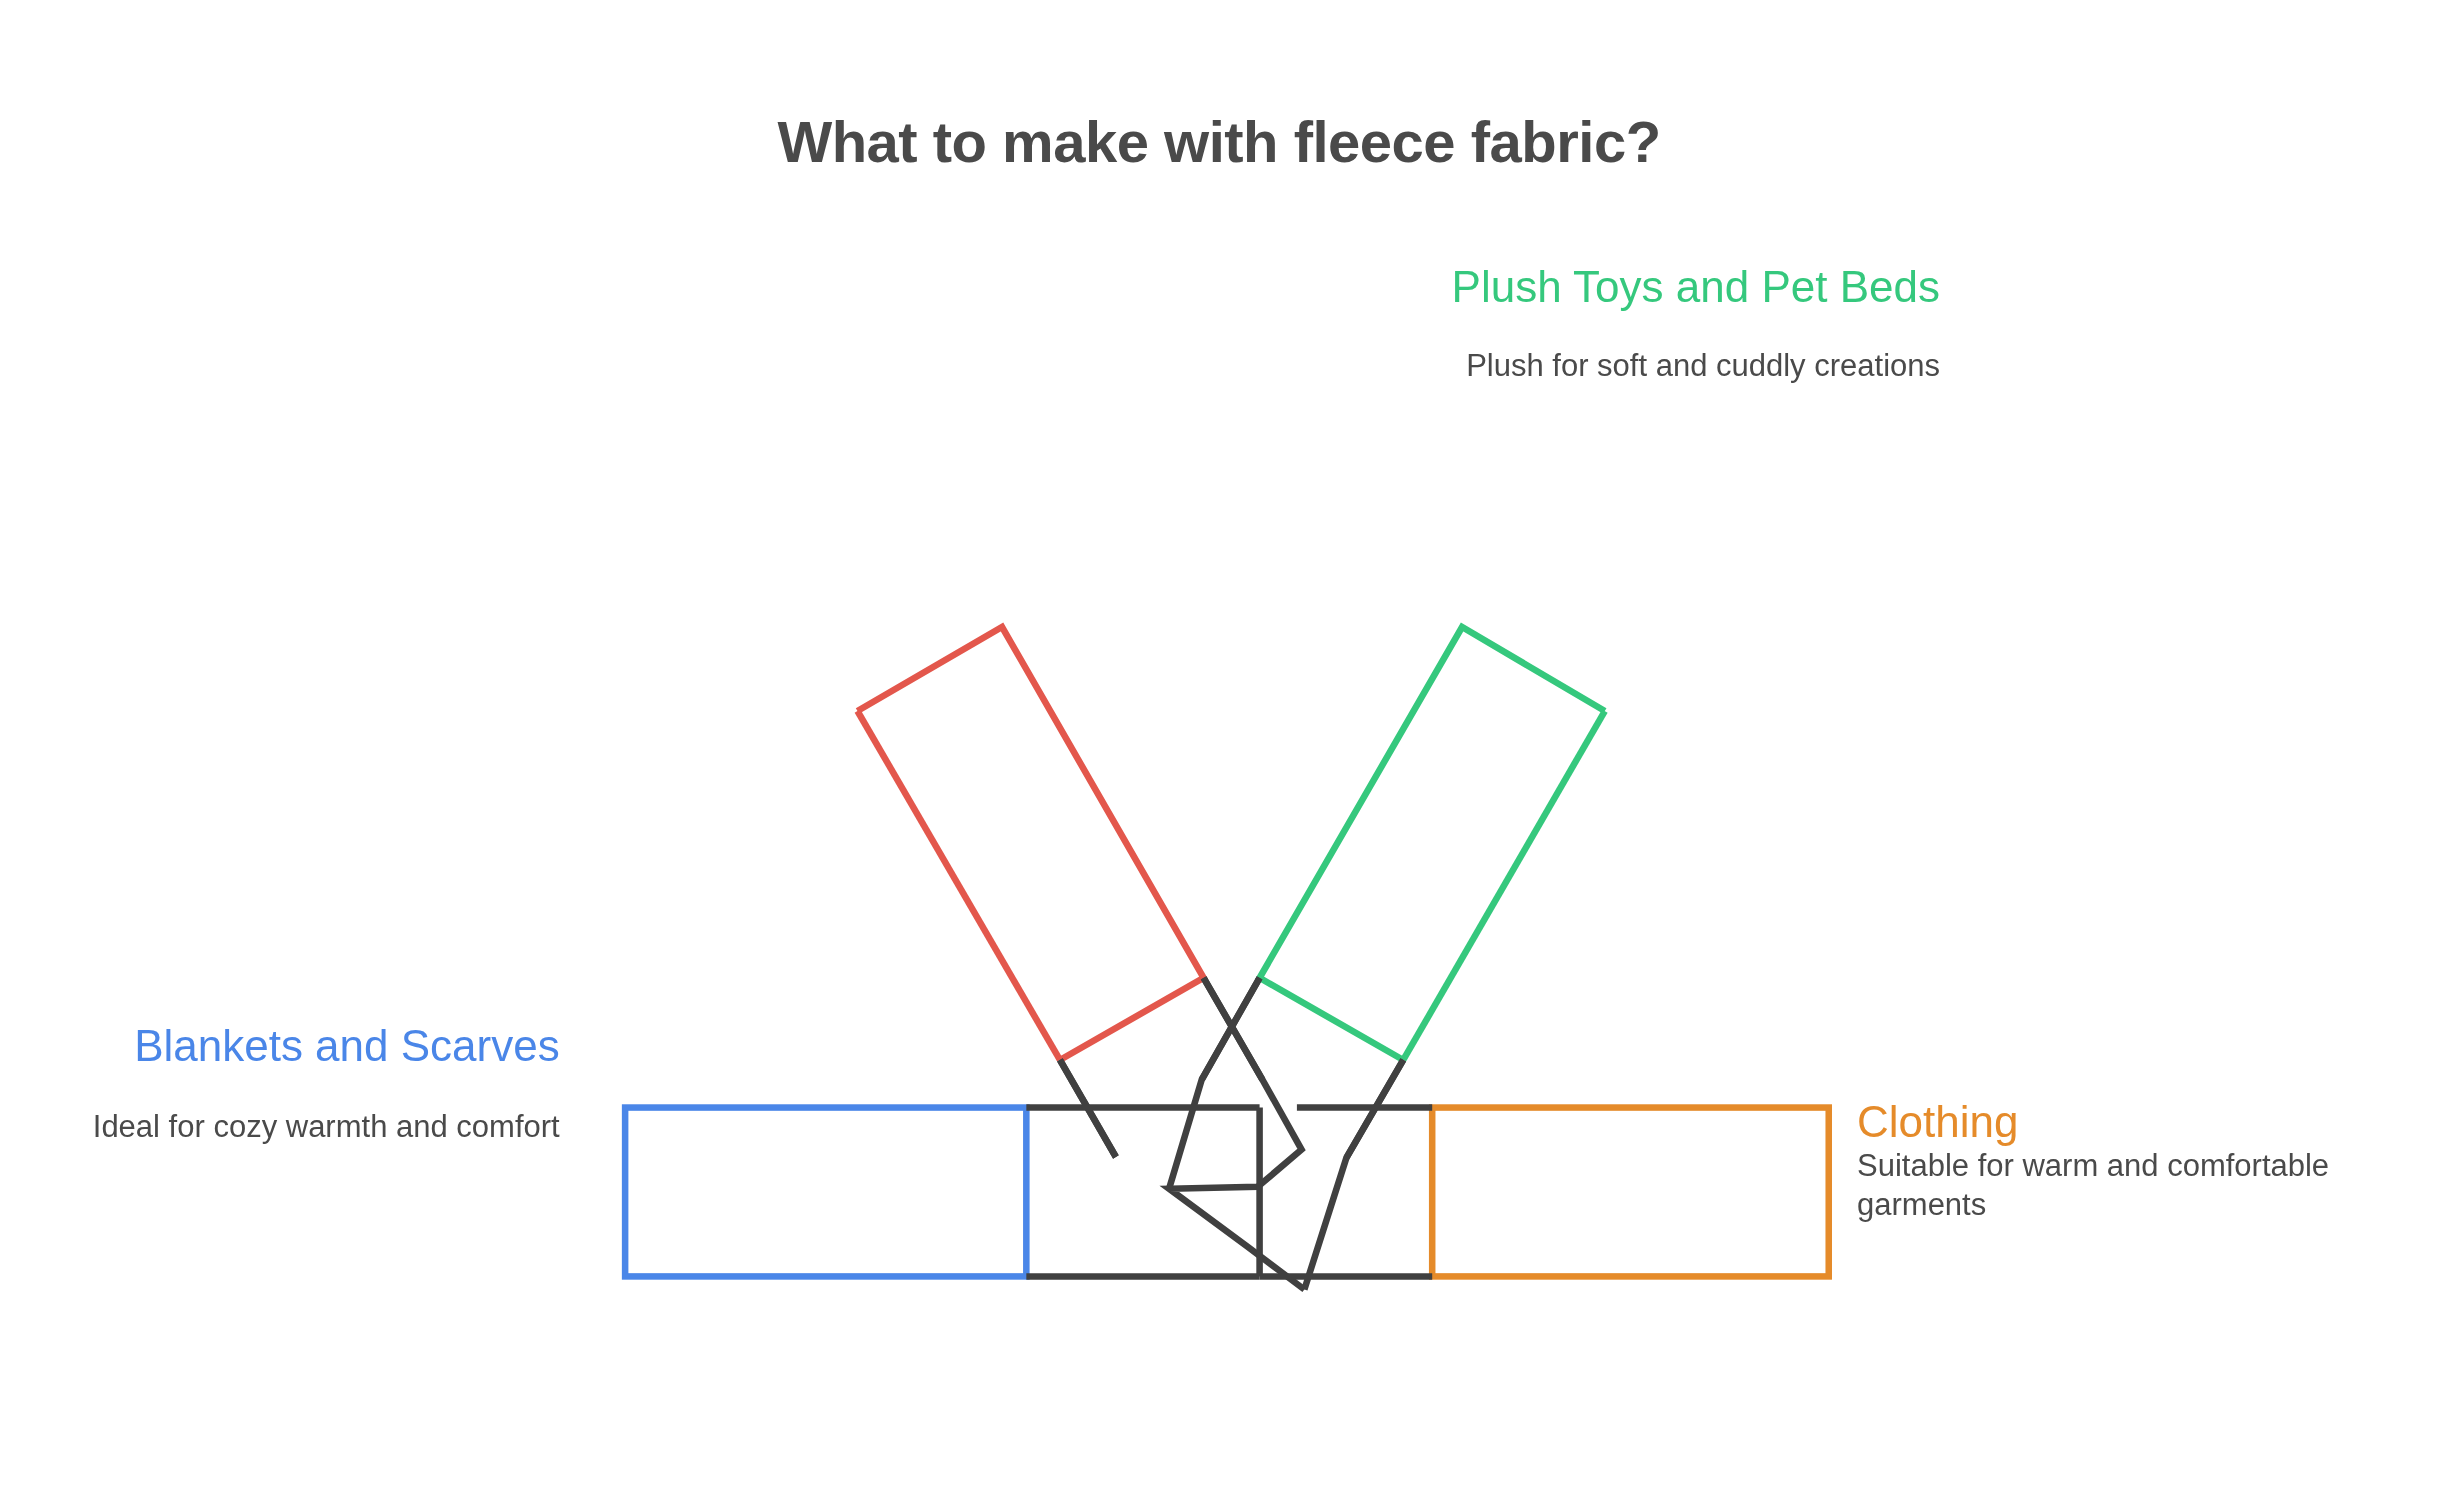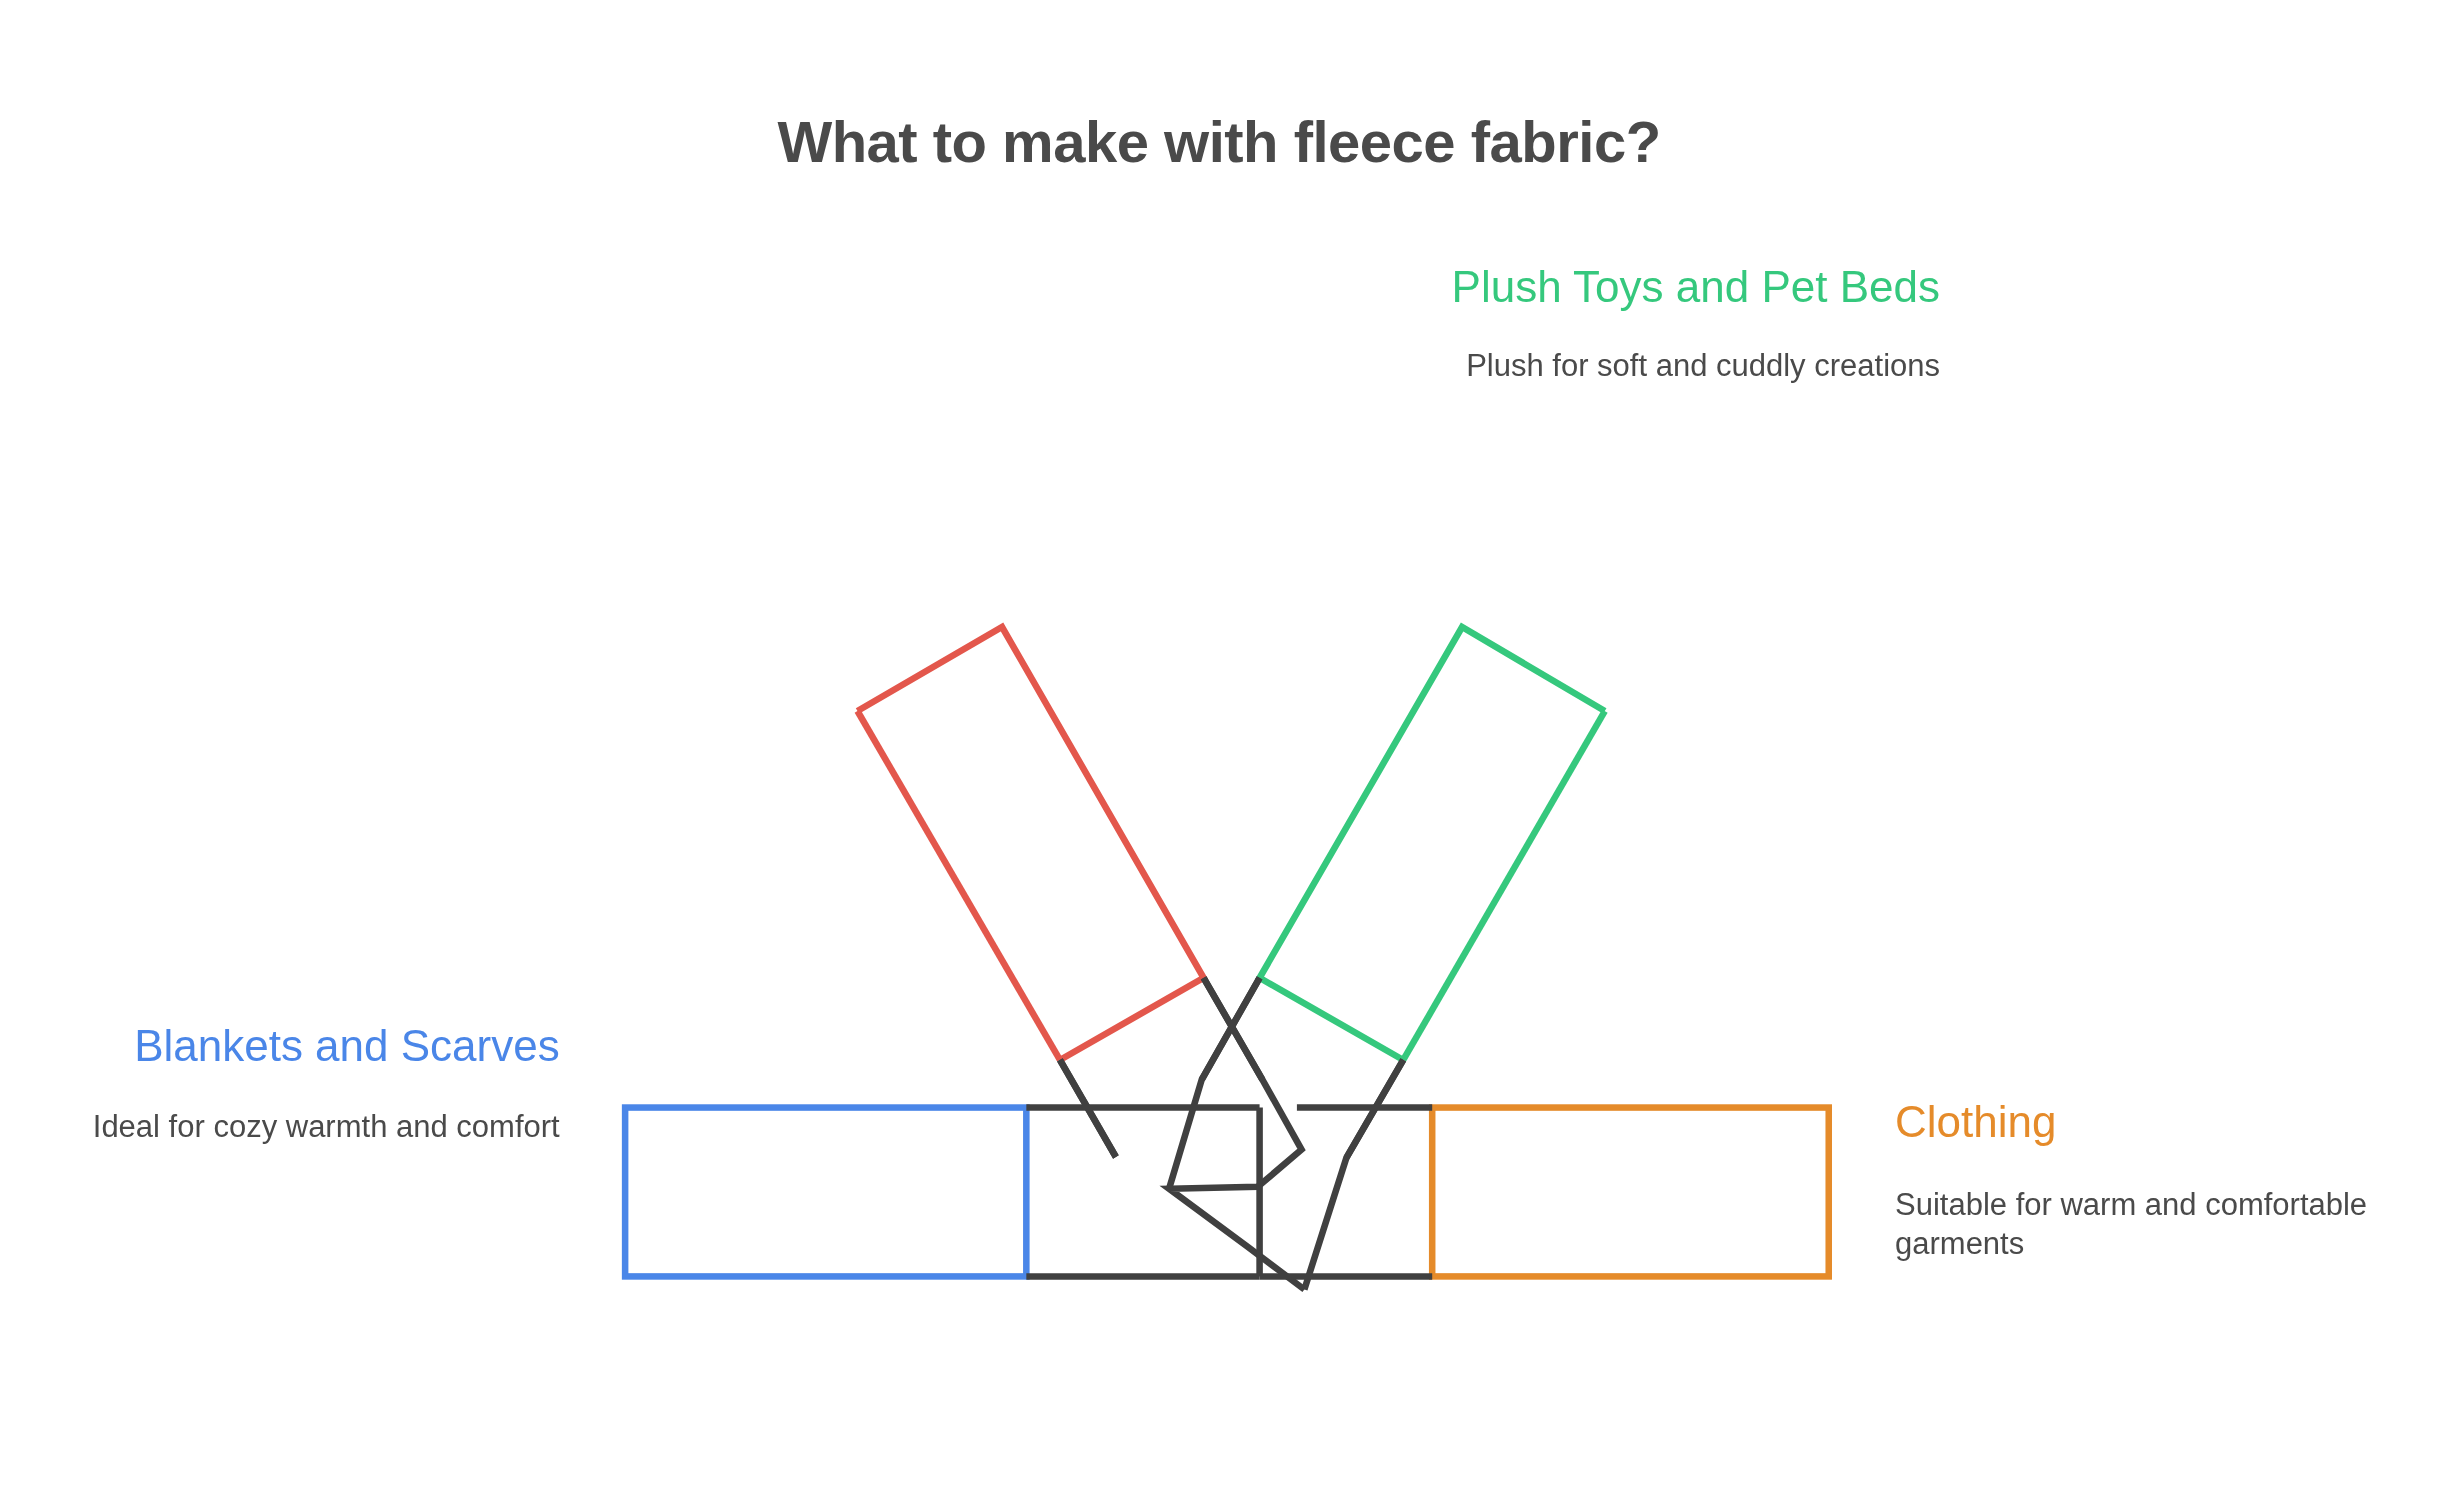--- a/index.html
+++ b/index.html
@@ -80,27 +80,27 @@
     left: 18.7px;
     top: 1020px;
     width: 541px;
     text-align: right;
   }
   #node-blankets .node-title { color: #4a86e8; }
   #node-blankets .node-desc { margin-top: 37px; }
 
   
   #node-clothing {
-    left: 1895px;
+    left: 1857px;
     top: 1096px;
     width: 522px;
     text-align: left;
   }
   #node-clothing .node-title { color: #e58b2a; }
-  #node-clothing .node-desc { margin-top: 39px; }
+  #node-clothing .node-desc { }
 
   #diagram {
     position: absolute;
     left: 0;
     top: 0;
   }
 </style>
 </head>
 <body>
 

